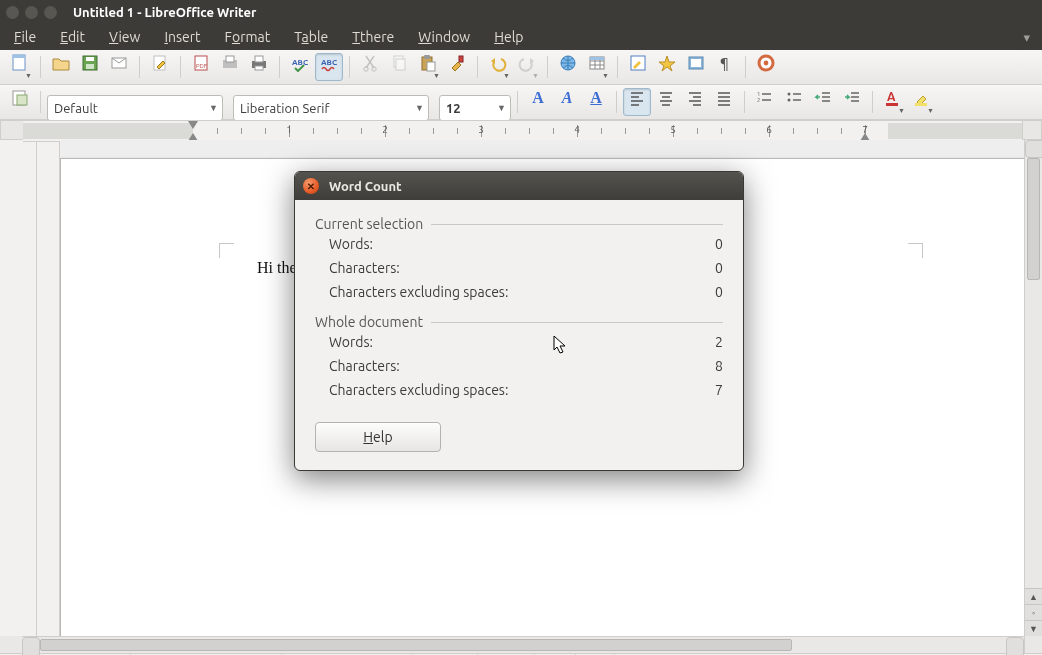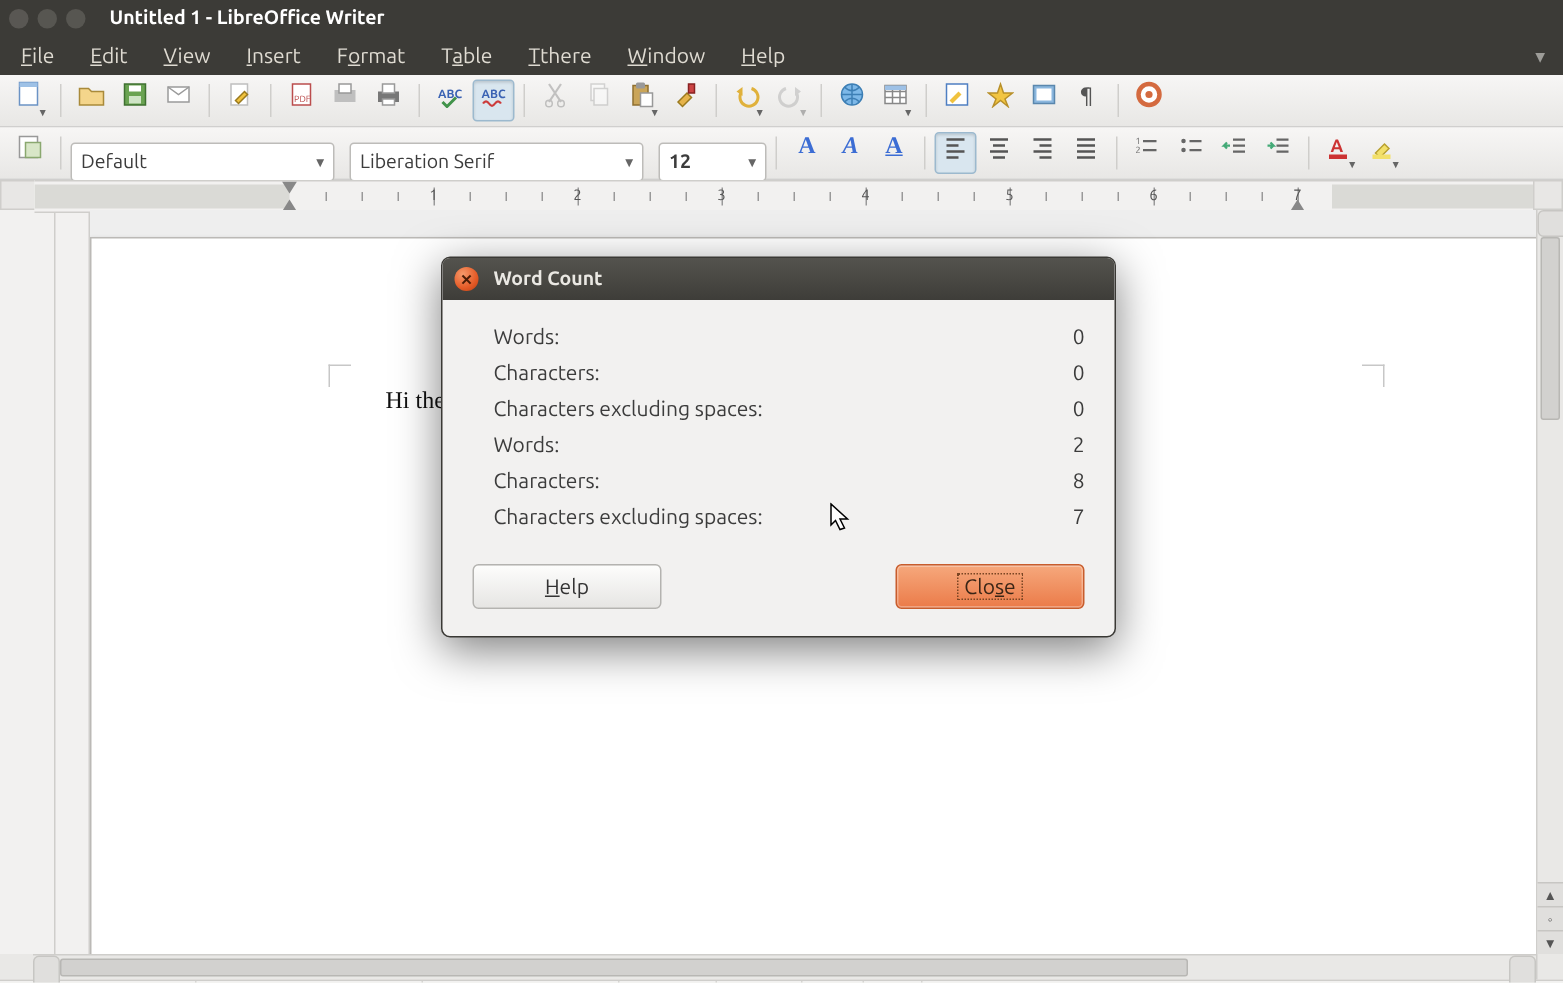--- a/index.html
+++ b/index.html
@@ -628,52 +628,57 @@
 
   <div class="status-cell" style="border:none;width:46px;justify-content:flex-end">100%</div>
 </div>
 
 <div class="dialog">
   <div class="dlg-title">
     <span class="dlg-close">✕</span>
     <span>Word Count</span>
   </div>
   <div class="dlg-body">
+    <div class="sect-head">
+        <span>Current selection</span>
+        <span class="line"></span>
+      </div>
     <div class="row">
       <span>Words:</span>
       <span>0</span>
     </div>
     <div class="row">
       <span>Characters:</span>
       <span>0</span>
     </div>
     <div class="row">
       <span>Characters excluding spaces:</span>
       <span>0</span>
     </div>
 
+    <div class="sect-head" style="margin-top:10px">
+        <span>Whole document</span>
+        <span class="line"></span>
+      </div>
     <div class="row">
       <span>Words:</span>
       <span>2</span>
     </div>
     <div class="row">
       <span>Characters:</span>
       <span>8</span>
     </div>
     <div class="row">
       <span>Characters excluding spaces:</span>
       <span>7</span>
     </div>
   </div>
   <div class="dlg-buttons">
     <div class="btn">
         <span class="ul">H</span>
         <span>elp</span>
       </div>
-    <div class="btn primary">
-        <span class="focusbox"><span>Clo</span><span class="ul">s</span><span>e</span></span>
-      </div>
   </div>
 </div>
 
 <svg class="cursor" viewBox="0 0 14 20">
   <path d="M1 1l0 14 3-3 3 6 3-1-3-6 5 0z" fill="#fff" stroke="#000" stroke-width="1"></path>
 </svg>
 
 </body></html>

